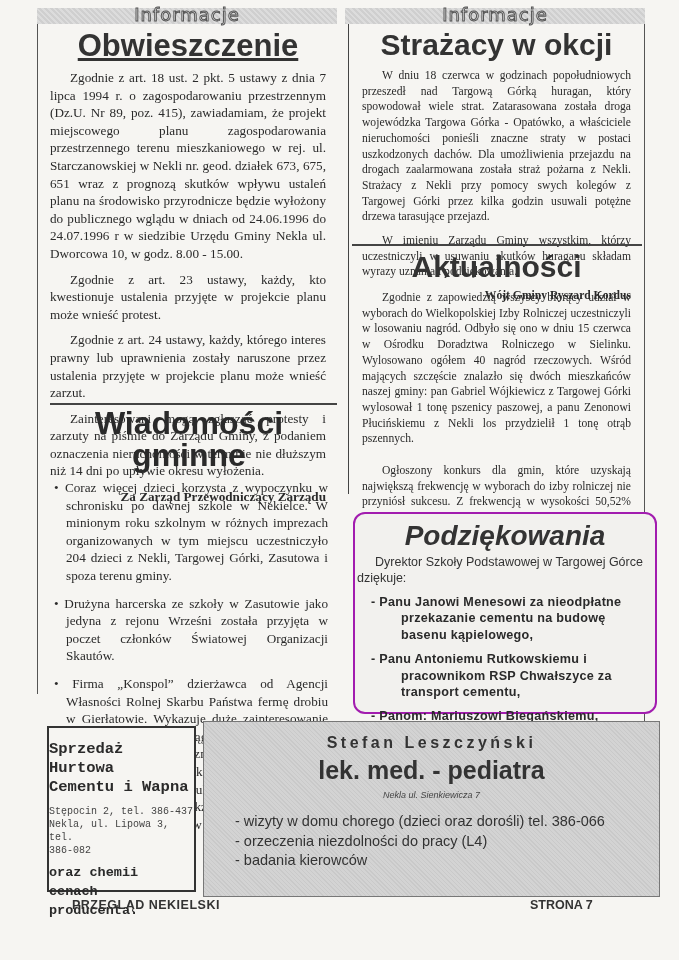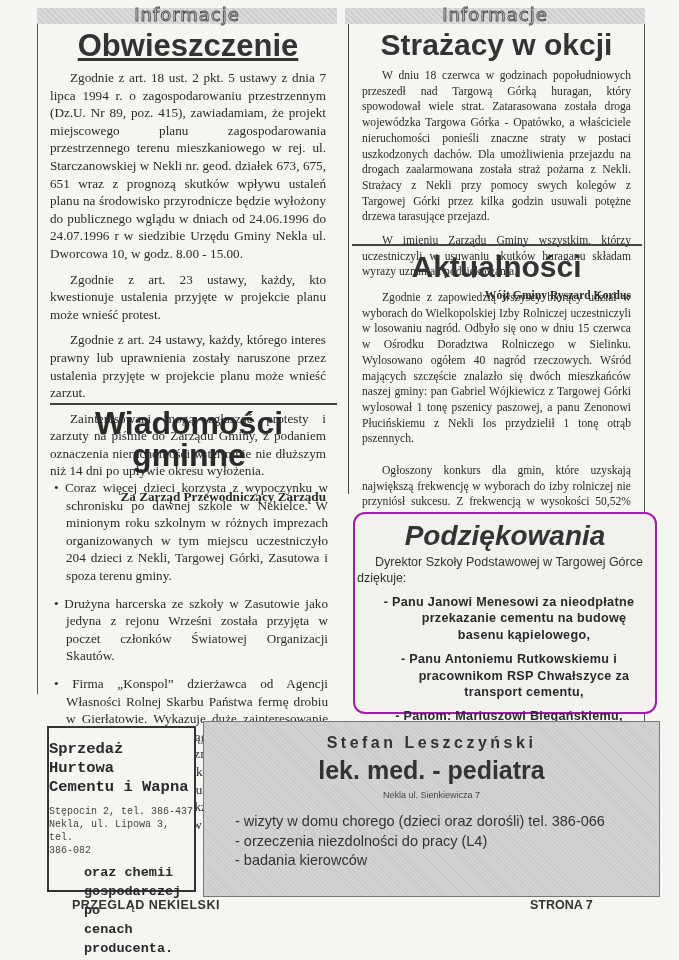--- a/index.html
+++ b/index.html
@@ -29,21 +29,21 @@
   .indent { text-indent:20px; }
   .sig { font-weight:bold; text-align:right; }
   .rule { height:2px; background:#444; }
   .bullet { padding-left:16px; text-indent:-12px; }
   .podz-box {
     left:353px; top:512px; width:300px; height:198px; border:2px solid #a21caf; border-radius:12px;
     background:#f2f1ee;
   }
   .podz-box .heading { font-style:italic; font-size:28px; margin-top:8px; }
   .podz-sans { font-family:"Liberation Sans", sans-serif; font-size:12.5px; color:#333; line-height:16px; }
-  .podz-item { font-family:"Liberation Sans", sans-serif; font-weight:bold; font-size:12.6px; line-height:16.4px; padding-left:38px; text-indent:-30px; letter-spacing:0.3px;text-align:center; }
+  .podz-item { font-family:"Liberation Sans", sans-serif; font-weight:bold; font-size:12.6px; line-height:16.4px; padding-left:38px; text-indent:-30px; letter-spacing:0.3px; }
   .ad-left { left:47px; top:726px; width:145px; height:162px; border:2px solid #333; background:#f6f5f2; font-family:Liberation Mono, monospace; }
   .ad-right { left:203px; top:721px; width:455px; height:174px; border:1px solid #777;
     background:repeating-linear-gradient(45deg,#c9c9c9 0 1px,#d3d3d3 1px 3px); font-family:"Liberation Sans", sans-serif; color:#333; }
   .footer { font-family:"Liberation Sans", sans-serif; font-weight:bold; font-size:12.5px; color:#333; }
 </style>
 </head>
 <body>
 
 <div class="abs hdrbar hdr-left">
   <div class="hdr-text">Informacje</div>
@@ -100,31 +100,30 @@
 <div class="abs ad-left">
   <div style="font-weight:bold; font-size:15.5px; line-height:19px; margin-top:12px; color:#2a2a2a;">
     <div>Sprzedaż Hurtowa</div>
     <div>Cementu i Wapna</div>
   </div>
   <div style="font-size:10px; line-height:13px; margin-top:8px; color:#444;">
     <div>Stępocin 2, tel. 386-437</div>
     <div>Nekla, ul. Lipowa 3, tel.</div>
     <div>386-082</div>
   </div>
-  <div style="font-weight:bold; font-size:13.5px; line-height:19px; margin-top:6px; color:#2a2a2a;margin-left:35px;">
+  <div style="font-weight:bold; font-size:13.5px; line-height:19px; margin-top:6px; color:#2a2a2a;">
     <div>oraz chemii</div>
-    <div>gospodarczej po</div>
     <div>cenach producenta.</div>
   </div>
 </div>
 
 <div class="abs ad-right">
   <div style="text-align:center; font-weight:bold; font-size:16px; letter-spacing:3.5px; margin-top:12px;">Stefan Leszczyński</div>
   <div style="text-align:center; font-weight:bold; font-size:25px; margin-top:4px;">lek. med. - pediatra</div>
-  <div style="text-align:center; font-size:9px; margin-top:5px; color:#444;">Nekla ul. Sienkiewicza 7</div>
+  <div style="text-align:center; font-size:9px; margin-top:5px; color:#444;font-style:italic;">Nekla ul. Sienkiewicza 7</div>
   <div style="margin:12px 0 0 31px; font-size:14.5px; line-height:19.5px;">
     <div>- wizyty w domu chorego (dzieci oraz dorośli) tel. 386-066</div>
     <div>- orzeczenia niezdolności do pracy (L4)</div>
     <div>- badania kierowców</div>
   </div>
 </div>
 
 <div class="abs footer" style="left:72px; top:898px; letter-spacing:0.5px;">PRZEGLĄD NEKIELSKI</div>
 <div class="abs footer" style="left:530px; top:898px;">STRONA 7</div>
 

